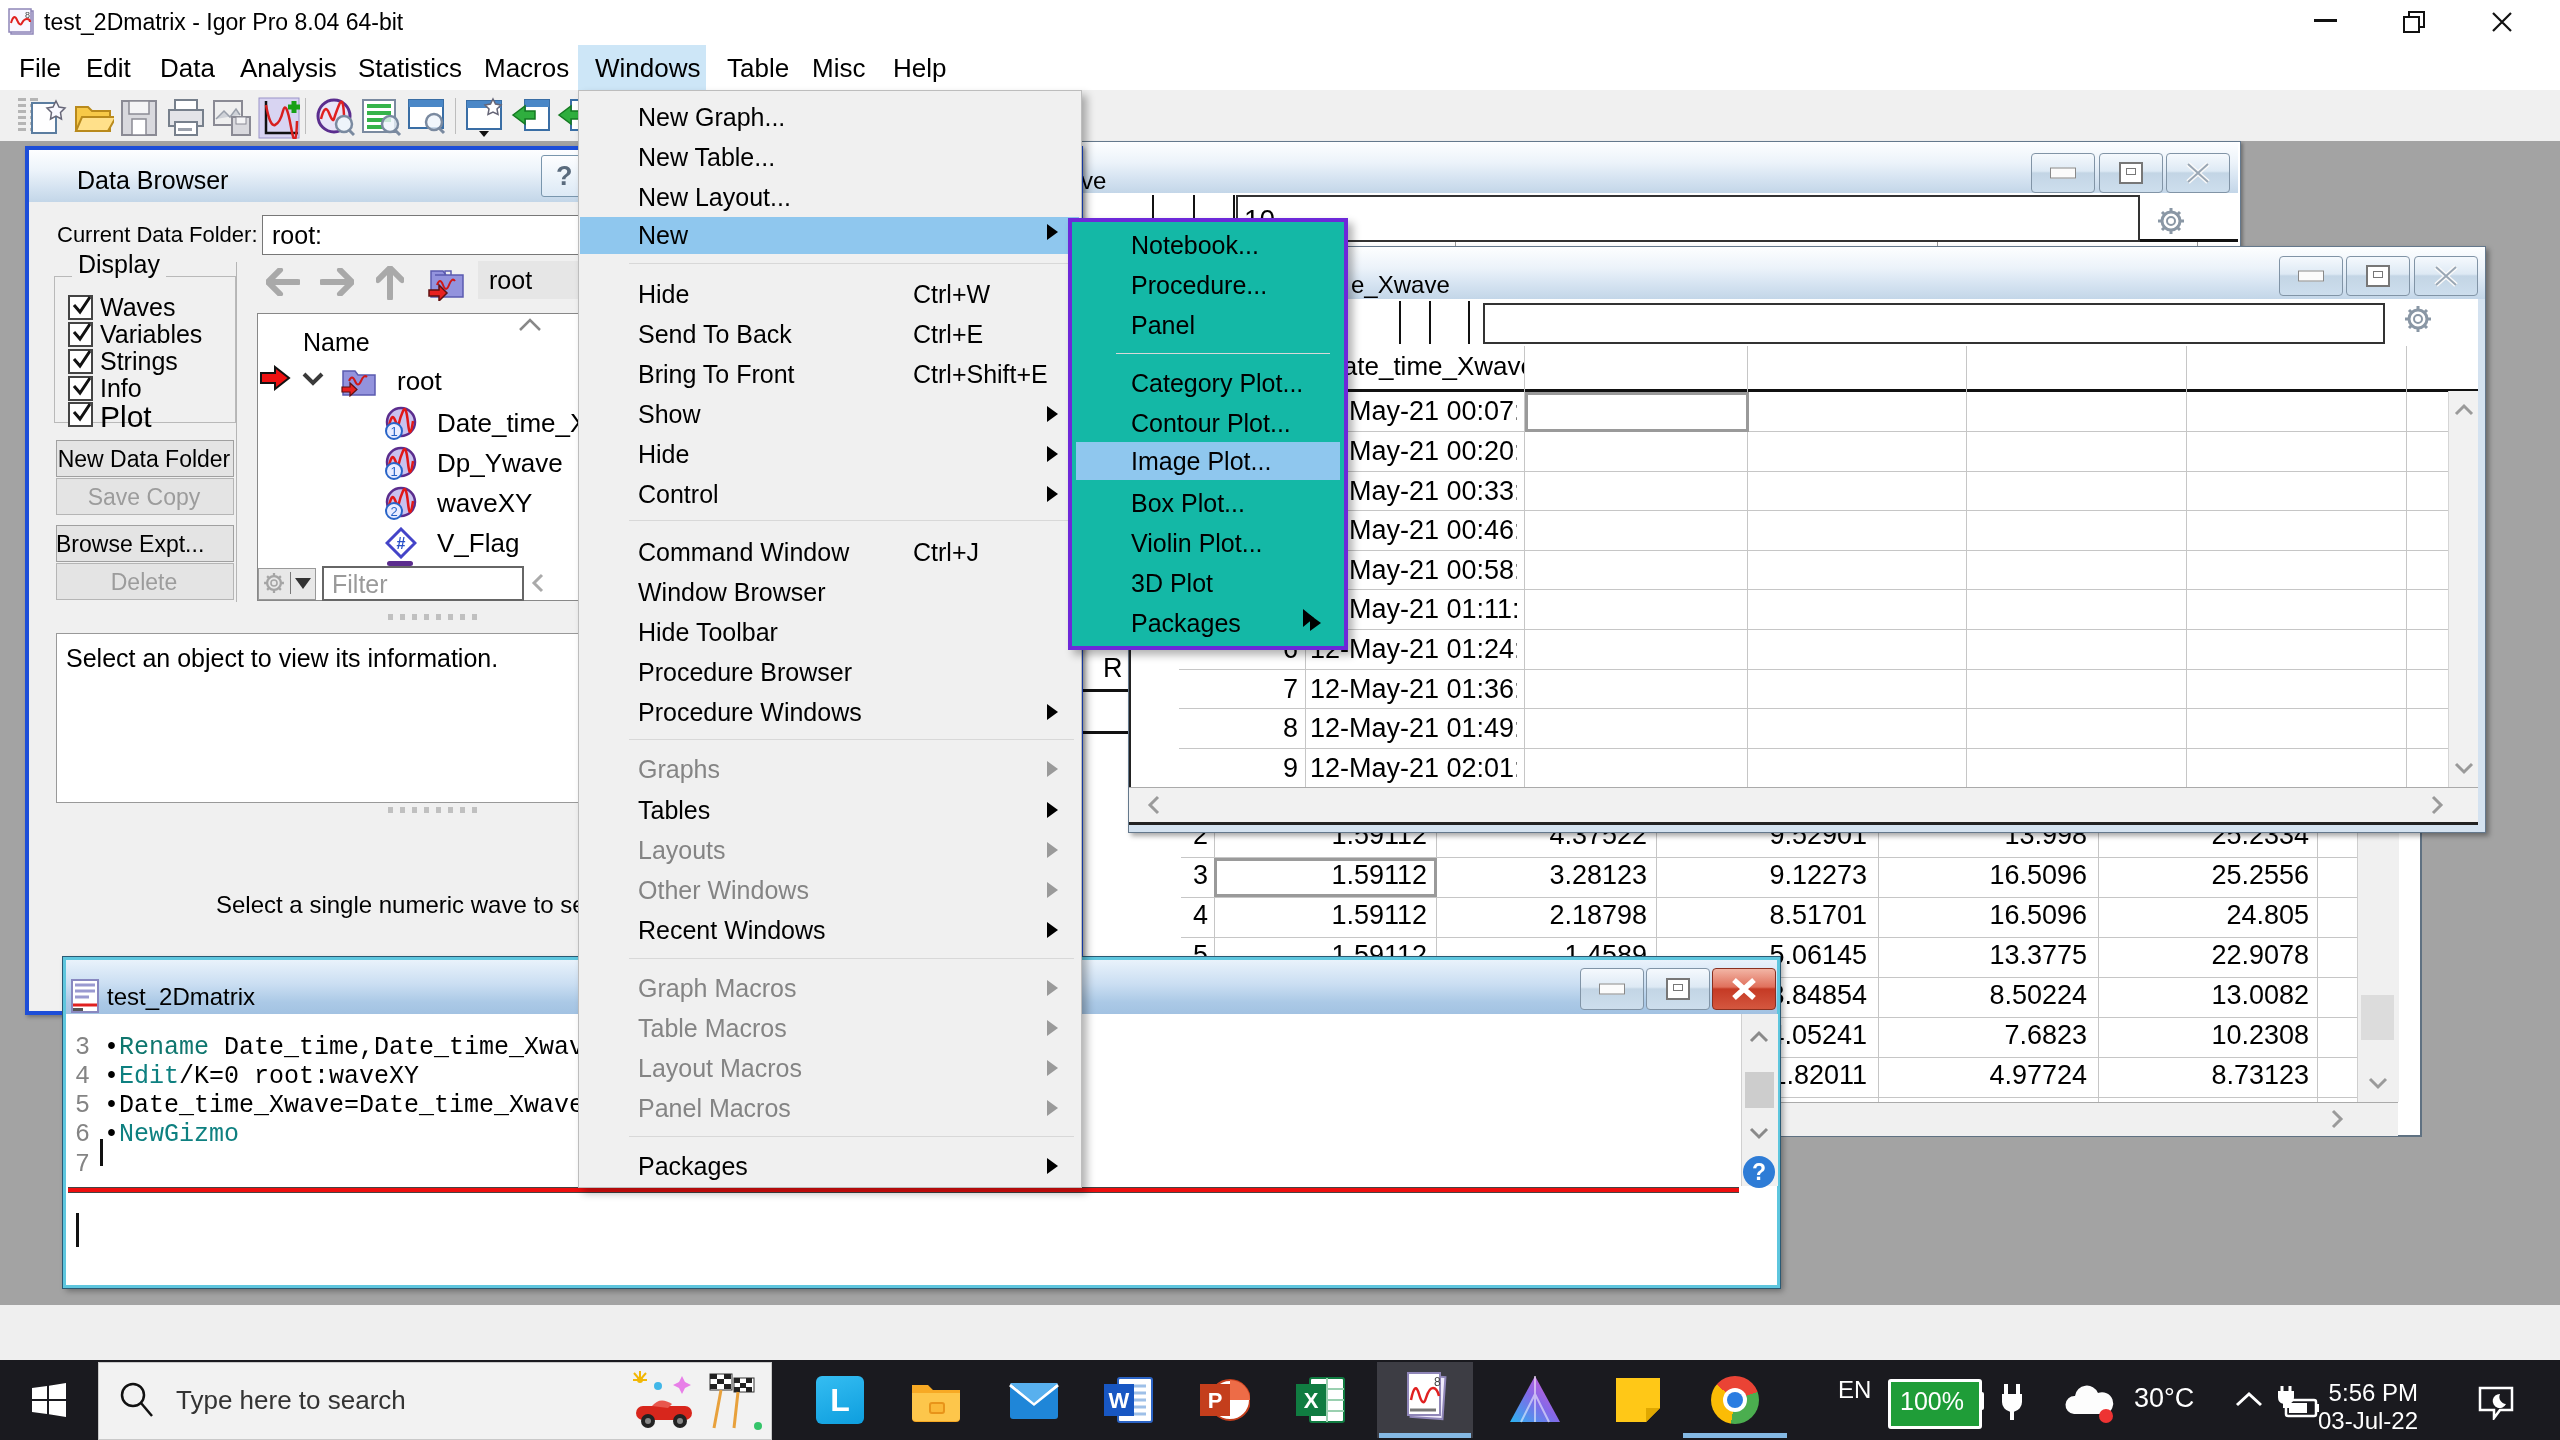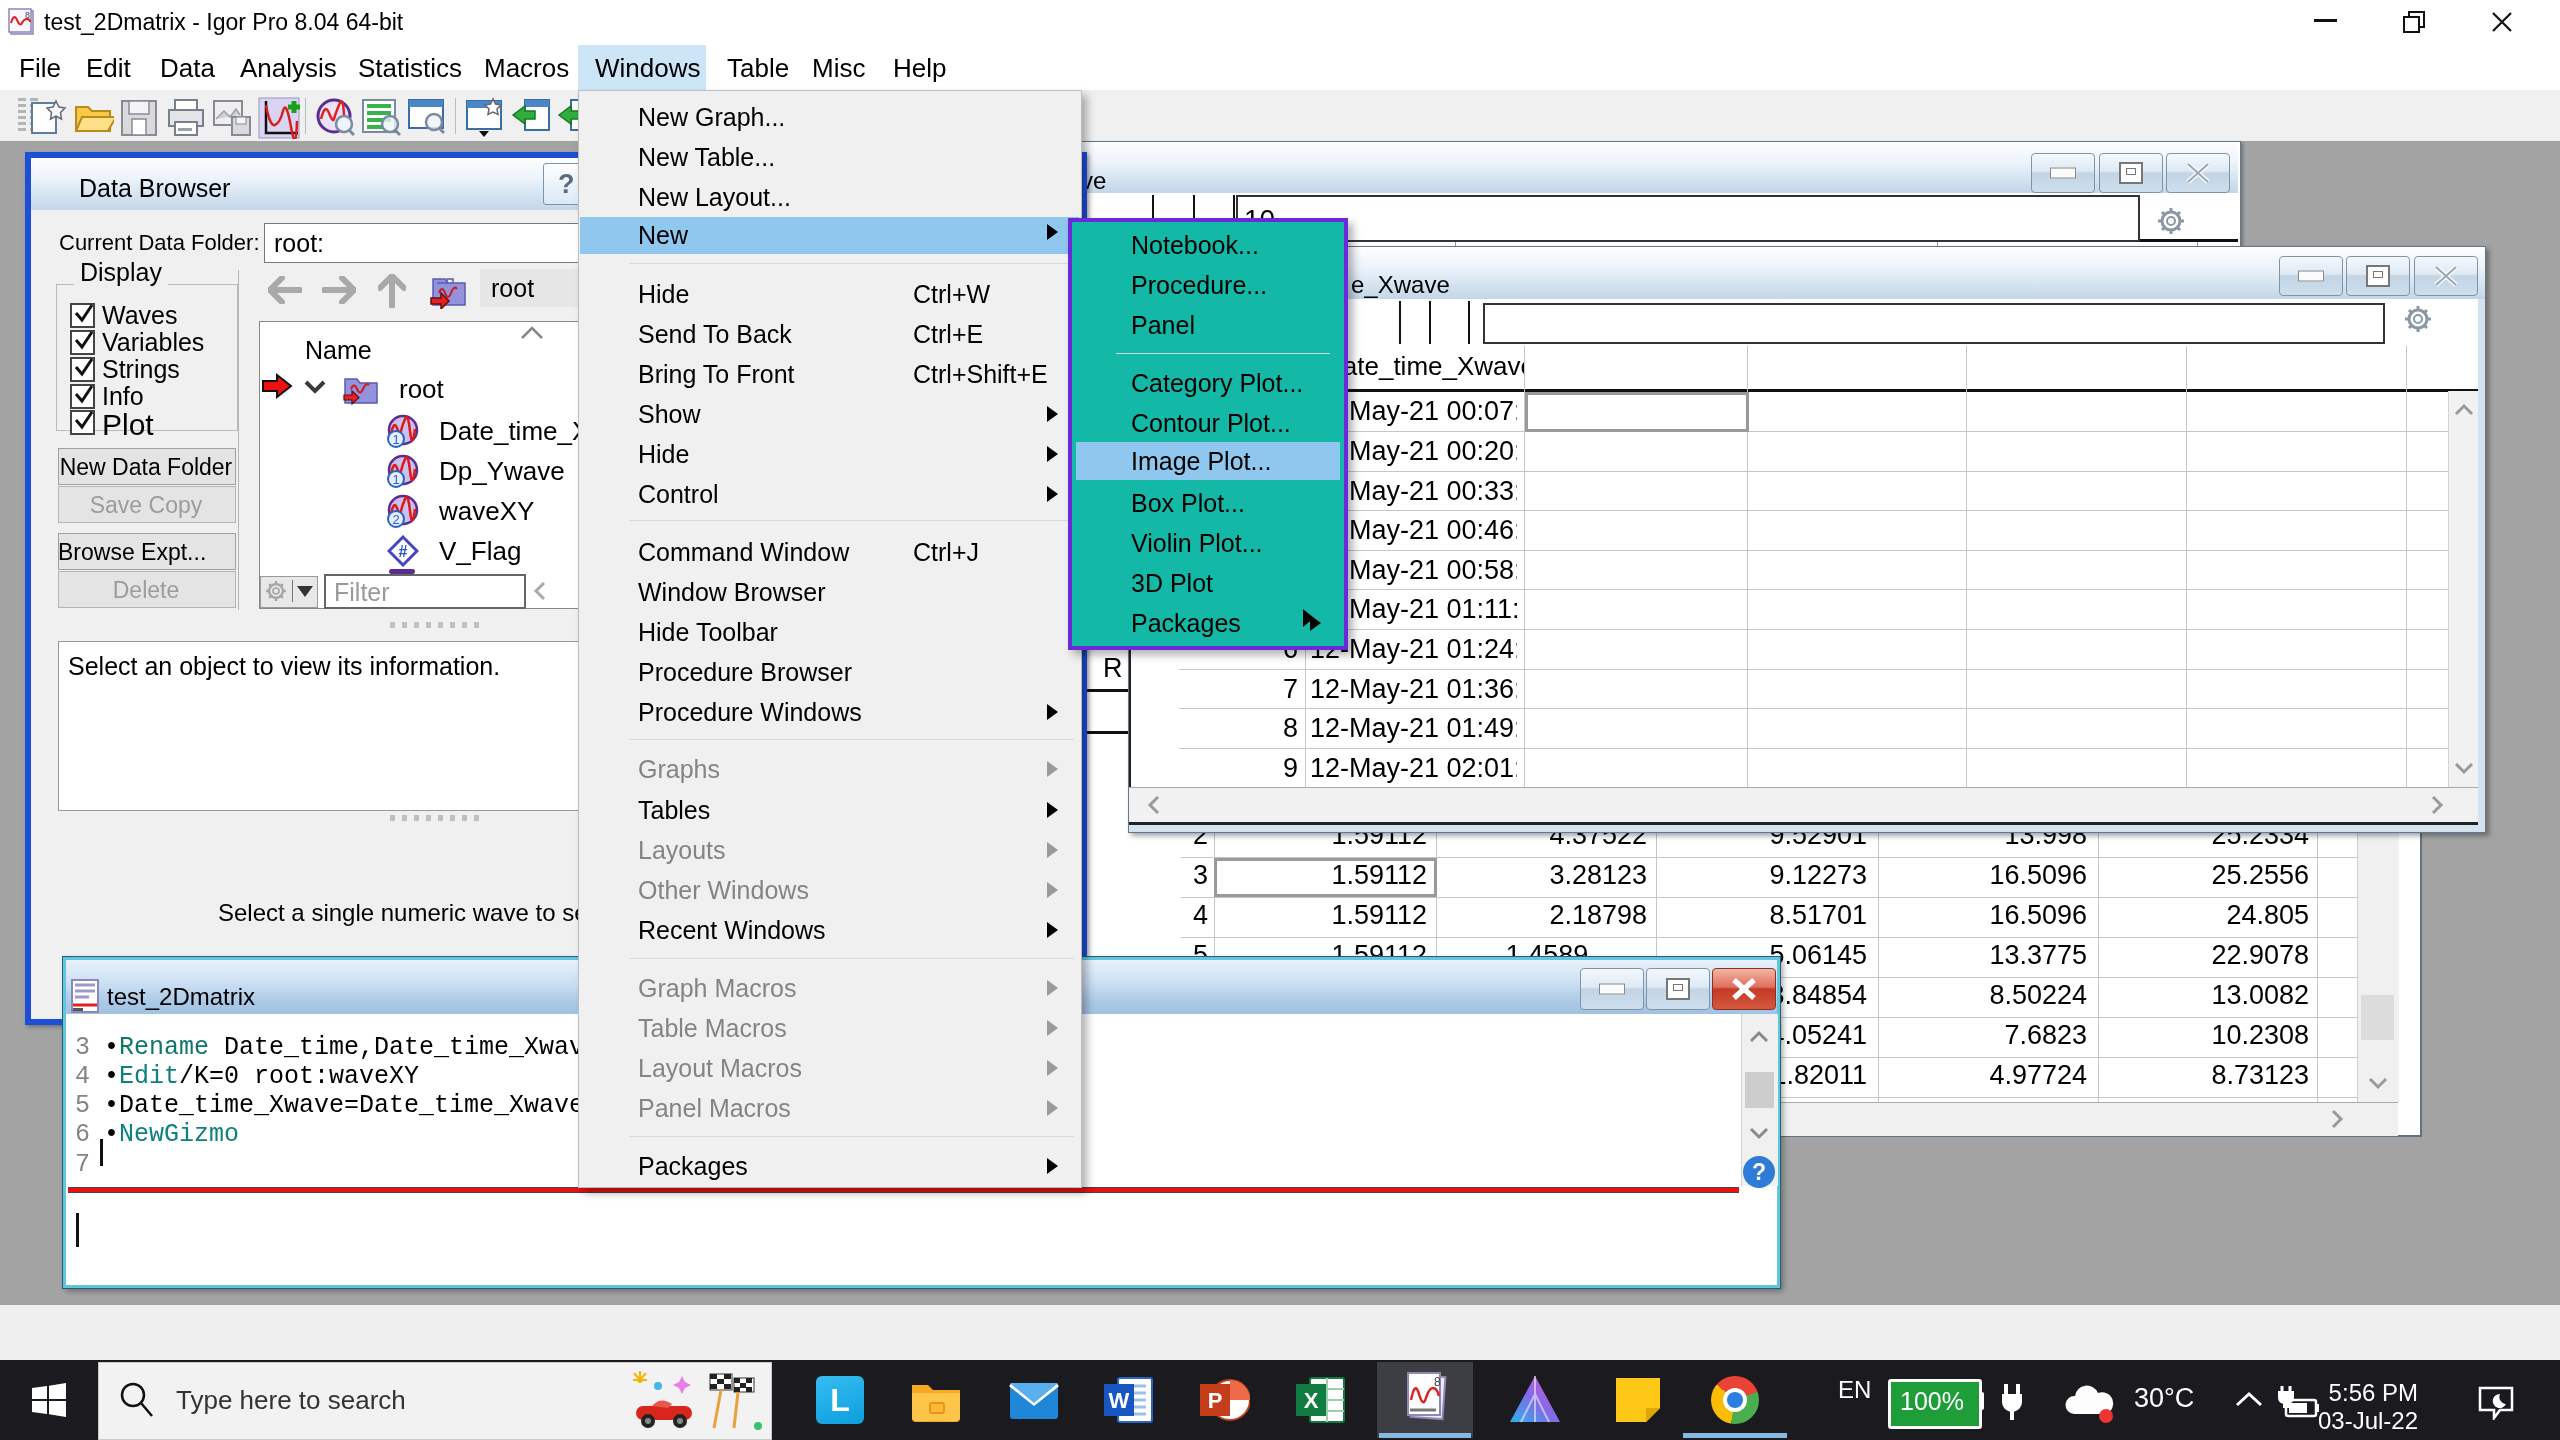--- a/index.html
+++ b/index.html
@@ -197,21 +197,21 @@
  <div class="t" style="left:806px;top:260px;width:200px;text-align:right;font-size:27px">16.5096</div>
  <div class="t" style="left:1028px;top:260px;width:200px;text-align:right;font-size:27px">25.2556</div>
  <div class="t" style="left:67px;top:300px;width:60px;text-align:right;font-size:27px">4</div>
  <div class="t" style="left:146px;top:300px;width:200px;text-align:right;font-size:27px">1.59112</div>
  <div class="t" style="left:366px;top:300px;width:200px;text-align:right;font-size:27px">2.18798</div>
  <div class="t" style="left:586px;top:300px;width:200px;text-align:right;font-size:27px">8.51701</div>
  <div class="t" style="left:806px;top:300px;width:200px;text-align:right;font-size:27px">16.5096</div>
  <div class="t" style="left:1028px;top:300px;width:200px;text-align:right;font-size:27px">24.805</div>
  <div class="t" style="left:67px;top:340px;width:60px;text-align:right;font-size:27px">5</div>
  <div class="t" style="left:146px;top:340px;width:200px;text-align:right;font-size:27px">1.59112</div>
- <div class="t" style="left:366px;top:340px;width:200px;text-align:center;font-size:27px">1.4589</div>
+ <div class="t" style="left:366px;top:340px;width:200px;text-align:right;font-size:27px">1.4589</div>
  <div class="t" style="left:586px;top:340px;width:200px;text-align:right;font-size:27px">5.06145</div>
  <div class="t" style="left:806px;top:340px;width:200px;text-align:right;font-size:27px">13.3775</div>
  <div class="t" style="left:1028px;top:340px;width:200px;text-align:right;font-size:27px">22.9078</div>
  <div class="t" style="left:586px;top:380px;width:200px;text-align:right;font-size:27px">3.84854</div>
  <div class="t" style="left:806px;top:380px;width:200px;text-align:right;font-size:27px">8.50224</div>
  <div class="t" style="left:1028px;top:380px;width:200px;text-align:right;font-size:27px">13.0082</div>
  <div class="t" style="left:586px;top:420px;width:200px;text-align:right;font-size:27px">4.05241</div>
  <div class="t" style="left:806px;top:420px;width:200px;text-align:right;font-size:27px">7.6823</div>
  <div class="t" style="left:1028px;top:420px;width:200px;text-align:right;font-size:27px">10.2308</div>
  <div class="t" style="left:586px;top:460px;width:200px;text-align:right;font-size:27px">1.82011</div>
@@ -312,21 +312,21 @@
       <path d="M17 5 l-8 8 8 8" fill="none" stroke="#9a9a9a" stroke-width="3"></path>
     </svg>
  <svg class="ab" style="left:1295px;top:545px" width="26" height="26" viewBox="0 0 26 26">
       <path d="M9 5 l8 8 -8 8" fill="none" stroke="#9a9a9a" stroke-width="3"></path>
     </svg>
  <div class="ab" style="left:0;top:575px;width:1349px;height:3px;background:#222"></div>
  <div class="ab" style="left:1349px;top:52px;width:7px;height:533px;background:#d4e2f0"></div>
  <div class="ab" style="left:0;top:578px;width:1356px;height:7px;background:#d4e2f0"></div>
 </div>
 
-<div class="ab" style="left:25px;top:152px;width:1050px;height:861px;z-index:5;background:#f0f0f0;border:6px solid #1d4ed8;box-shadow:2px 2px 4px rgba(0,0,0,.3)">
+<div class="ab" style="left:25px;top:146px;width:1050px;height:861px;z-index:5;background:#f0f0f0;border:4px solid #1d4ed8;box-shadow:2px 2px 4px rgba(0,0,0,.3)">
  <div class="ab gradI" style="left:0;top:0;width:1050px;height:52px"></div>
  <div class="t" style="left:48px;top:16px;font-size:25px">Data Browser</div>
  <div class="ab" style="left:512px;top:5px;width:46px;height:40px;border:1px solid #7996ad;border-radius:3px;background:linear-gradient(#fdfeff,#dce9f5)"></div>
  <div class="t" style="left:527px;top:11px;font-size:27px;color:#5a6b7d;font-weight:bold">?</div>
  <div class="t" style="left:28px;top:72px;font-size:22px">Current Data Folder:</div>
  <div class="ab" style="left:233px;top:65px;width:800px;height:38px;background:#fff;border:1px solid #777"></div>
  <div class="t" style="left:243px;top:71px;font-size:25px">root:</div>
 
  <div class="ab" style="left:25px;top:126px;width:180px;height:145px;border:1px solid #b9b9b9"></div>
  <div class="t" style="left:43px;top:100px;font-size:25px;background:#f0f0f0;padding:0 6px">Display</div>

